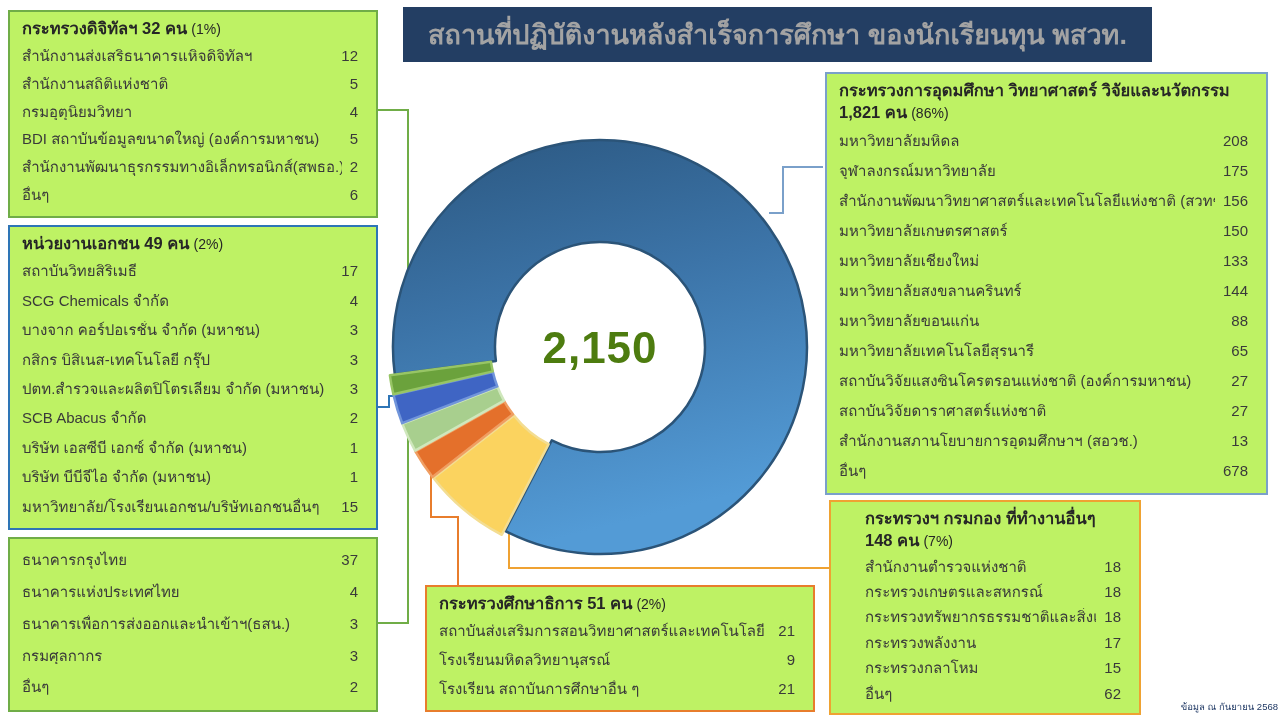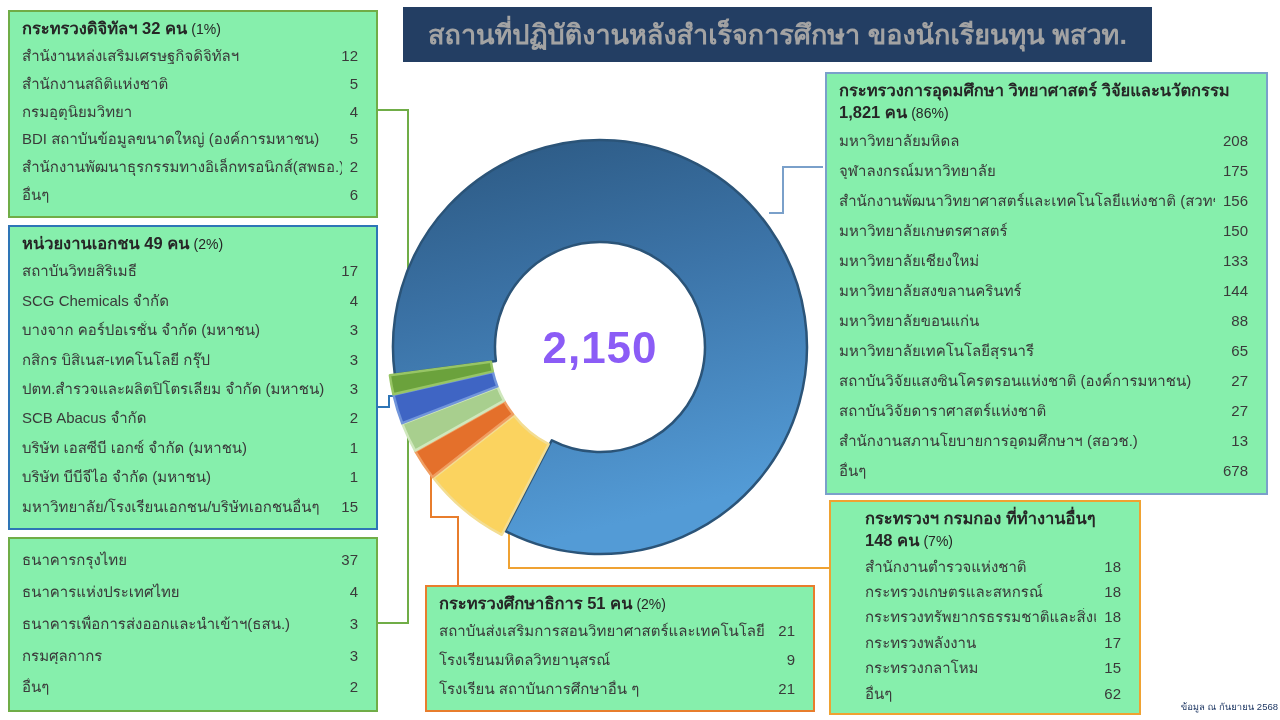--- a/index.html
+++ b/index.html
@@ -7,39 +7,39 @@
     width:1280px;height:720px;position:relative;overflow:hidden;background:#ffffff;
     font-family:"Liberation Sans","DejaVu Sans",sans-serif;color:#3a3a3a;
   }
   svg{position:absolute;left:0;top:0;}
   .titlebar{
     position:absolute;left:403px;top:7px;width:749px;height:55px;
     background:#233e63;color:#a3a3a3;font-weight:bold;font-size:27px;
     display:flex;align-items:center;justify-content:center;white-space:nowrap;
   }
   .box{
-    position:absolute;background:#86efac;border:2px solid #888;box-sizing:border-box;
+    position:absolute;background:#bef264;border:2px solid #888;box-sizing:border-box;
     display:flex;flex-direction:column;padding:5px 12px 7px 12px;
   }
   .b0{left:8px;  top:10px;  width:370px;height:208px;}
   .b1{left:8px;  top:225px; width:370px;height:305px;}
   .b2{left:8px;  top:537px; width:370px;height:175px;}
   .b3{left:825px;top:72px;  width:443px;height:423px;}
   .b4{left:829px;top:500px; width:312px;height:215px;padding-left:34px;}
   .b5{left:425px;top:585px; width:390px;height:127px;}
   .hdr{font-weight:bold;font-size:16.5px;color:#262626;line-height:1.35;margin-bottom:2px;}
   .hp{font-weight:normal;font-size:14px;margin-left:4px;color:#262626;}
   .rows{flex:1;display:flex;flex-direction:column;justify-content:space-around;}
   .row{display:flex;justify-content:space-between;align-items:baseline;font-size:15px;line-height:1.15;}
   .row .lbl{white-space:nowrap;overflow:hidden;}
   .row .val{margin-left:8px;padding-right:6px;}
   .center-num{
     position:absolute;left:505px;top:318px;width:190px;height:60px;
     display:flex;align-items:center;justify-content:center;
-    font-size:44px;font-weight:bold;color:#8b5cf6;letter-spacing:1px;
+    font-size:44px;font-weight:bold;color:#4d7c0f;letter-spacing:1px;
   }
   .footnote{
     position:absolute;right:2px;top:699px;font-size:9.5px;color:#1f3864;white-space:nowrap;
   }
   polyline{fill:none;stroke-width:2px;}
   #donut path{stroke-width:2.5px;stroke-linejoin:round;}
 </style>
 </head>
 <body>
 
@@ -88,21 +88,21 @@
 </svg>
 
 <div class="titlebar">สถานที่ปฏิบัติงานหลังสำเร็จการศึกษา ของนักเรียนทุน พสวท.</div>
 
 <div class="center-num">2,150</div>
 
 <div class="box b0" style="border-color: rgb(112, 173, 71);">
     <div class="hdr"><span>กระทรวงดิจิทัลฯ 32 คน</span><span class="hp">(1%)</span></div>
     <div class="rows">
       <div class="row">
-        <span class="lbl">สำนังานหล่งเสริมเศรษฐกิจดิจิทัลฯ</span>
+        <span class="lbl">สำนักงานส่งเสริธนาคารแหิจดิจิทัลฯ</span>
         <span class="val">12</span>
       </div>
       <div class="row">
         <span class="lbl">สำนักงานสถิติแห่งชาติ</span>
         <span class="val">5</span>
       </div>
       <div class="row">
         <span class="lbl">กรมอุตุนิยมวิทยา</span>
         <span class="val">4</span>
       </div>

